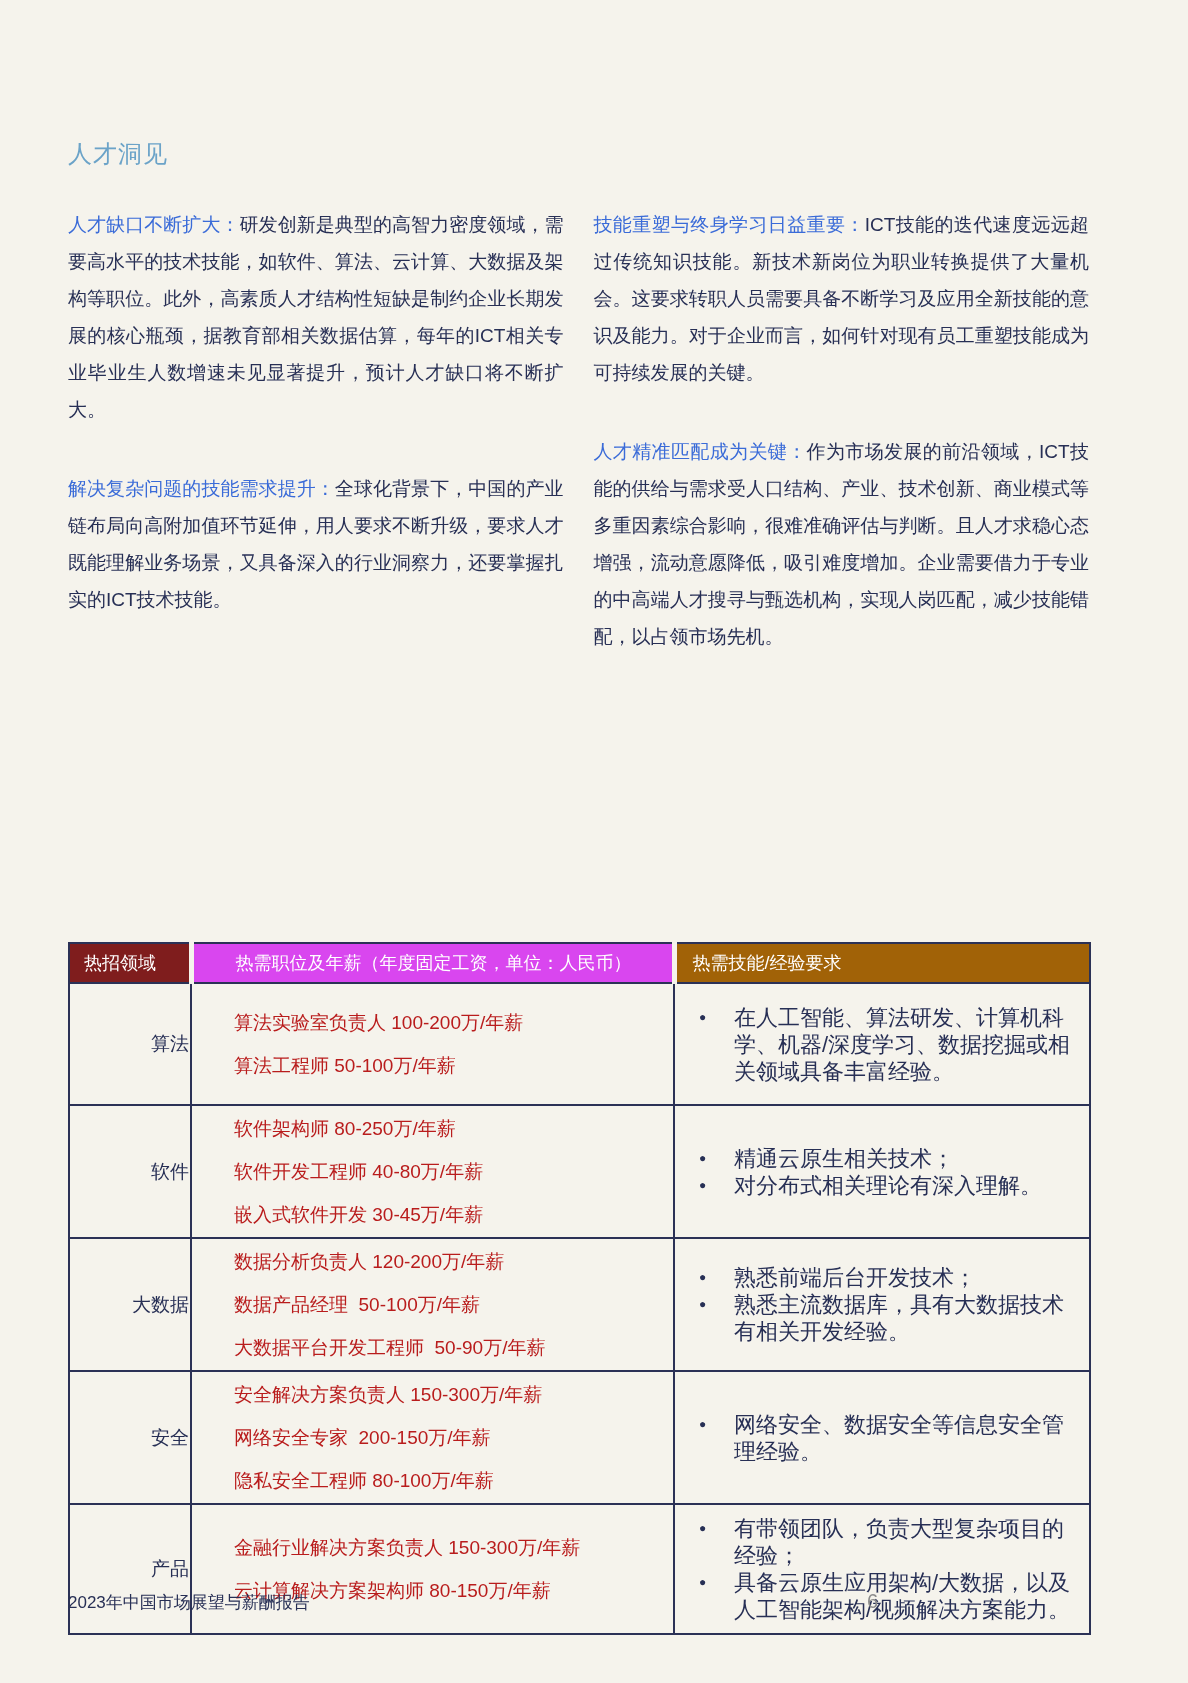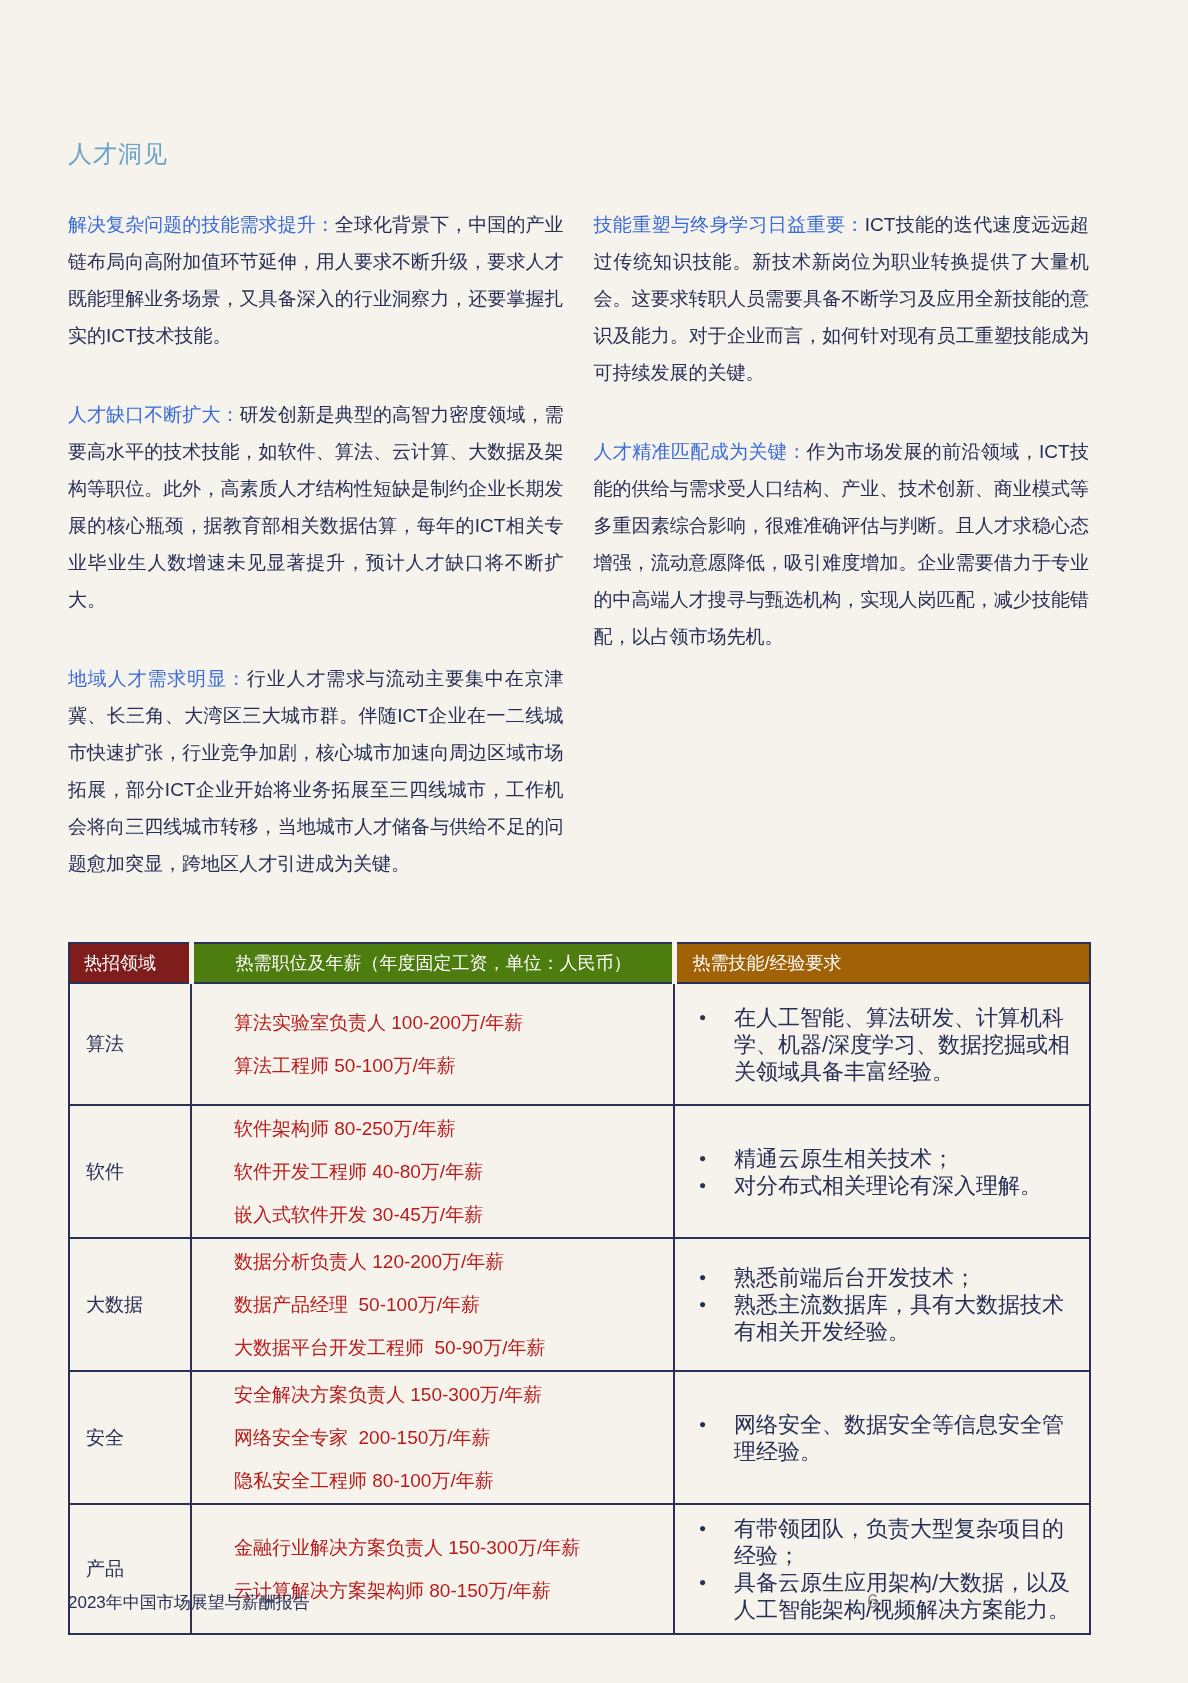--- a/index.html
+++ b/index.html
@@ -43,21 +43,21 @@
     text-align:left;
     padding:0 0 0 14px;
   }
   .insight-table th.h-pos{padding-left:42px;}
   .insight-table th.h-skill{padding-left:16px;}
   .insight-table th + th{border-left:5px solid #F5F3EC;}
   .insight-table th.h-field,.insight-table th.h-pos{border-right:5px solid #F5F3EC;}
   tr.r1{height:122px;} tr.r2{height:124px;} tr.r3{height:122px;}
   tr.r4{height:120px;} tr.r5{height:116px;}
   td.c-field{
-    padding-left:16px;font-size:19px;color:#272F55;
+    padding-left:16px;font-size:19px;color:#272F55;text-align:right;
   }
   td.c-pos{padding-left:42px;}
   .pos{
     font-size:19px;line-height:43px;color:#b91c1c;
     white-space:pre-wrap;
   }
   td.c-skill{padding:10px 18px 10px 0;}
   .skill{
     position:relative;
     padding-left:59px;
@@ -76,40 +76,39 @@
   .footer .report-title{font-size:17px;color:#272F55;}
   .footer .page-number{font-size:20px;color:#8B8B8B;}
 </style>
 </head>
 <body>
 
 <h1 class="page-title">人才洞见</h1>
 
 <div class="columns">
   <div class="col">
+    <p class="para"><span class="lead">人才缺口不断扩大：</span><span class="body">研发创新是典型的高智力密度领域，需要高水平的技术技能，如软件、算法、云计算、大数据及架构等职位。此外，高素质人才结构性短缺是制约企业长期发展的核心瓶颈，据教育部相关数据估算，每年的ICT相关专业毕业生人数增速未见显著提升，预计人才缺口将不断扩大。</span></p>
     <p class="para"><span class="lead">解决复杂问题的技能需求提升：</span><span class="body">全球化背景下，中国的产业链布局向高附加值环节延伸，用人要求不断升级，要求人才既能理解业务场景，又具备深入的行业洞察力，还要掌握扎实的ICT技术技能。</span></p>
-    <p class="para"><span class="lead">人才缺口不断扩大：</span><span class="body">研发创新是典型的高智力密度领域，需要高水平的技术技能，如软件、算法、云计算、大数据及架构等职位。此外，高素质人才结构性短缺是制约企业长期发展的核心瓶颈，据教育部相关数据估算，每年的ICT相关专业毕业生人数增速未见显著提升，预计人才缺口将不断扩大。</span></p>
-    <p class="para"><span class="lead">地域人才需求明显：</span><span class="body">行业人才需求与流动主要集中在京津冀、长三角、大湾区三大城市群。伴随ICT企业在一二线城市快速扩张，行业竞争加剧，核心城市加速向周边区域市场拓展，部分ICT企业开始将业务拓展至三四线城市，工作机会将向三四线城市转移，当地城市人才储备与供给不足的问题愈加突显，跨地区人才引进成为关键。</span></p>
   </div>
   <div class="col">
     <p class="para"><span class="lead">技能重塑与终身学习日益重要：</span><span class="body">ICT技能的迭代速度远远超过传统知识技能。新技术新岗位为职业转换提供了大量机会。这要求转职人员需要具备不断学习及应用全新技能的意识及能力。对于企业而言，如何针对现有员工重塑技能成为可持续发展的关键。</span></p>
     <p class="para"><span class="lead">人才精准匹配成为关键：</span><span class="body">作为市场发展的前沿领域，ICT技能的供给与需求受人口结构、产业、技术创新、商业模式等多重因素综合影响，很难准确评估与判断。且人才求稳心态增强，流动意愿降低，吸引难度增加。企业需要借力于专业的中高端人才搜寻与甄选机构，实现人岗匹配，减少技能错配，以占领市场先机。</span></p>
   </div>
 </div>
 
 <table class="insight-table">
   <colgroup>
     <col style="width:122px">
       <col style="width:483px">
       <col style="width:416px">
   </colgroup>
   <thead>
     <tr>
       <th class="h-field" style="background-color: #7f1d1d;">热招领域</th>
-      <th class="h-pos" style="background-color: #4d7c0f;">热需职位及年薪（年度固定工资，单位：人民币）</th>
+      <th class="h-pos" style="background-color: #d946ef;">热需职位及年薪（年度固定工资，单位：人民币）</th>
       <th class="h-skill" style="background-color: #a16207;">热需技能/经验要求</th>
     </tr>
   </thead>
   <tbody>
     <tr class="r1">
       <td class="c-field">算法</td>
       <td class="c-pos">
         <div class="pos">算法实验室负责人 100-200万/年薪</div>
         <div class="pos">算法工程师 50-100万/年薪</div>
       </td>

